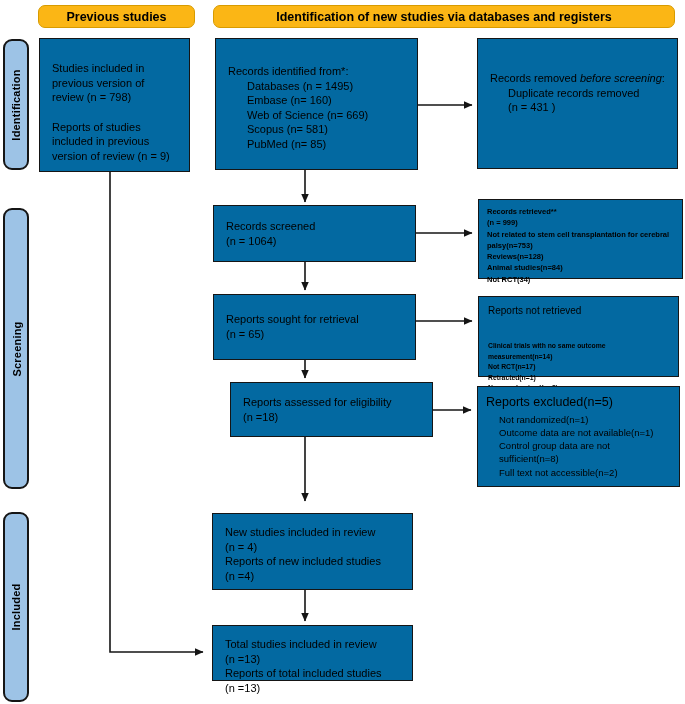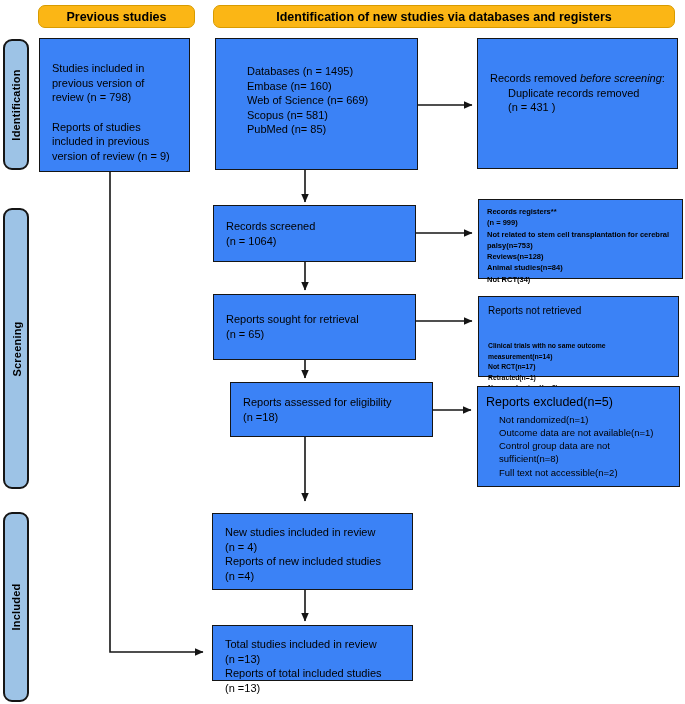--- a/index.html
+++ b/index.html
@@ -50,21 +50,21 @@
     font-weight: bold;
     font-size: 11px;
     white-space: nowrap;
     letter-spacing: 0.2px;
   }
   .tab-identification { top: 39px;  height: 131px; }
   .tab-screening      { top: 208px; height: 281px; }
   .tab-included       { top: 512px; height: 190px; }
   .box {
     position: absolute;
-    background: #3b82f6;
+    background: #0369a1;
     border: 1.6px solid #151515;
     box-sizing: border-box;
     font-size: 11px;
     line-height: 1.32;
     padding: 8px 10px 8px 12px;
   }
   .box p { margin: 0; }
   .indent  { margin-left: 19px; }
   .box-a { left: 39px;  top: 38px;  width: 151px; height: 134px; padding-top: 22px; }
   .box-a .para2 { margin-top: 15px; }
@@ -121,40 +121,41 @@
   <div class="tab tab-included">
     <span>Included</span>
   </div>
 
   <div class="box box-a">
     <p class="para1">Studies included in previous version of review (n = 798)</p>
     <p class="para2">Reports of studies included in previous version of review (n = 9)</p>
   </div>
 
   <div class="box box-b">
+    <div>Records identified from*:</div>
     <div class="indent">Databases (n = 1495)</div>
     <div class="indent">Embase (n= 160)</div>
     <div class="indent">Web of Science (n= 669)</div>
     <div class="indent">Scopus (n= 581)</div>
     <div class="indent">PubMed (n= 85)</div>
   </div>
 
   <div class="box box-c">
     <div><span>Records removed </span><i>before screening</i><span>:</span></div>
     <div class="indent">Duplicate records removed</div>
     <div class="indent">(n = 431 )</div>
   </div>
 
   <div class="box box-d">
     <div>Records screened</div>
     <div>(n = 1064)</div>
   </div>
 
   <div class="box box-e">
-    <div>Records registers**</div>
+    <div>Records retrieved**</div>
     <div>(n = 999)</div>
     <div>Not related to stem cell transplantation for cerebral palsy(n=753)</div>
     <div>Reviews(n=128)</div>
     <div>Animal studies(n=84)</div>
     <div>Not RCT(34)</div>
   </div>
 
   <div class="box box-f">
     <div>Reports sought for retrieval</div>
     <div>(n = 65)</div>

